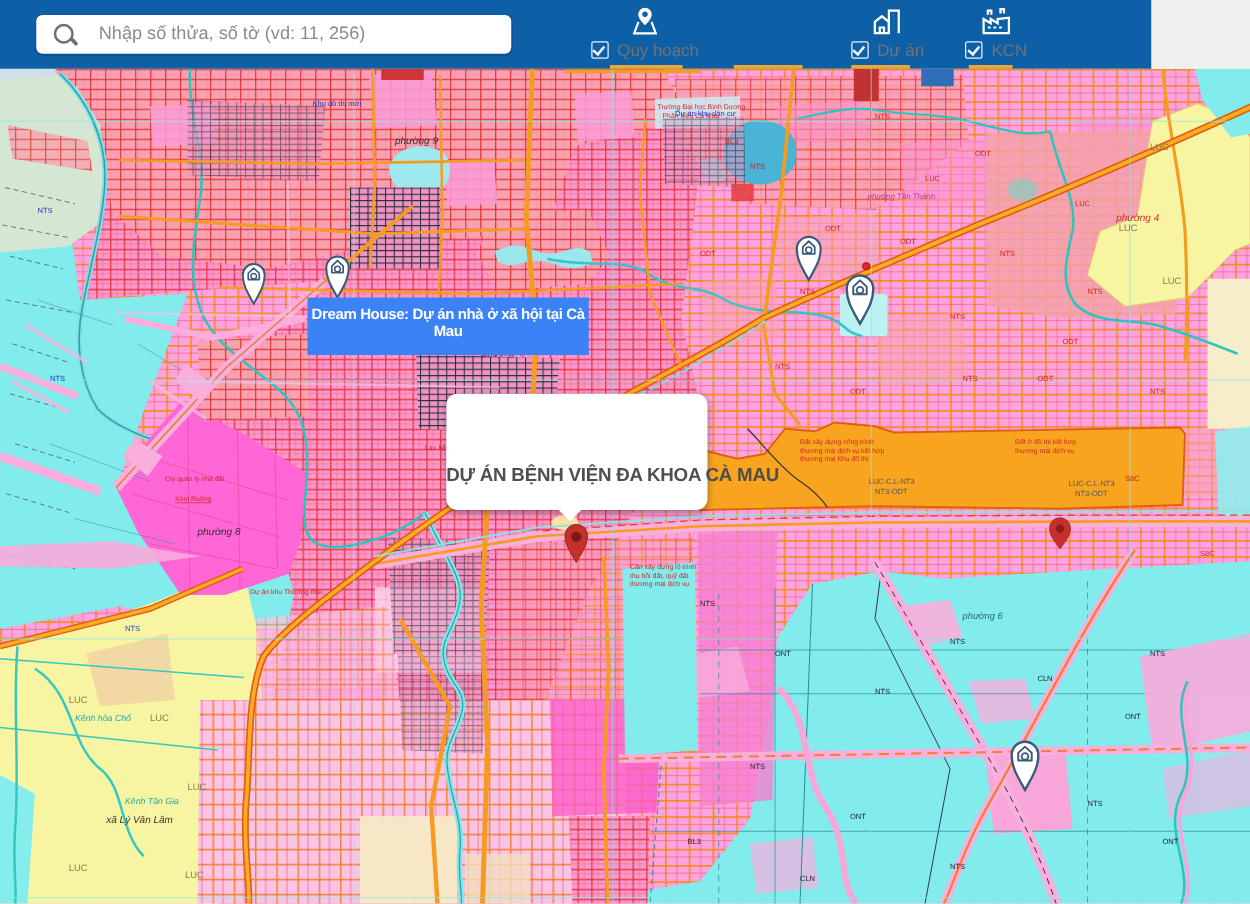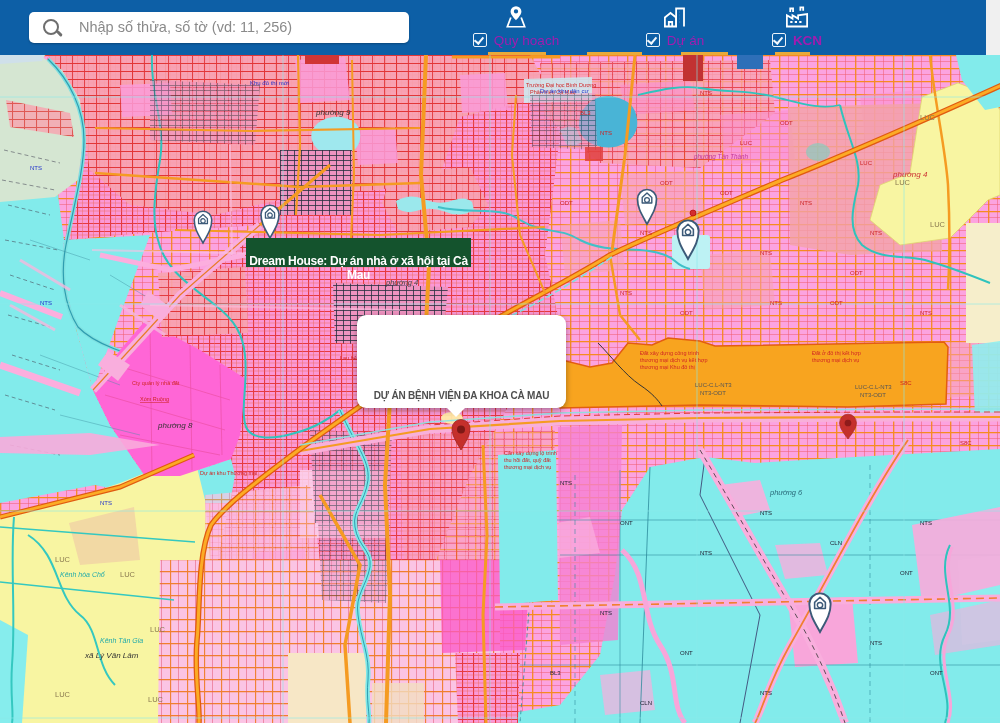--- a/index.html
+++ b/index.html
@@ -1,32 +1,32 @@
 <!DOCTYPE html>
 <html><head>
 <meta charset="utf-8">
 <style>
 html,body{margin:0;padding:0;width:1000px;height:723px;overflow:hidden;font-family:"Liberation Sans",sans-serif;}
 #app{position:relative;width:1000px;height:723px;background:#f0f0f0;}
 
-#hdr{position:absolute;left:0;top:0;width:986px;height:55px;background:#0d5fa6;z-index:30;}
+#hdr{position:absolute;left:0;top:0;width:892px;height:55px;background:#0d5fa6;z-index:30;padding-left:29px;}
 #search{position:absolute;left:29px;top:12px;width:380px;height:31px;background:#fff;border-radius:5px;box-shadow:0 1px 2px rgba(0,0,0,.25);}
 #search .mag{position:absolute;left:14px;top:7px;width:12px;height:12px;border:2px solid #6e6e6e;border-radius:50%;}
 #search .mag:after{content:"";position:absolute;left:11px;top:11px;width:7px;height:2.6px;background:#6e6e6e;transform:rotate(45deg);border-radius:2px;}
 #search .ph{position:absolute;left:50px;top:7px;font-size:14.5px;color:#8a8a8a;}
-.nav{position:absolute;top:0;height:55px;z-index:31;color:#a21caf;}
+.nav{position:absolute;top:0;height:55px;z-index:31;color:#737373;}
 .nav .ico{position:absolute;top:4px;left:50%;transform:translateX(-50%);}
 .nav .row{position:absolute;top:33px;left:0;width:100%;text-align:center;white-space:nowrap;font-size:13.5px;}
 .cb{display:inline-block;width:12px;height:12px;border:1.6px solid #ecf3fa;border-radius:2px;vertical-align:-2px;margin-right:7px;position:relative;}
 .cb.on:after{content:"";position:absolute;left:2.5px;top:0.5px;width:4px;height:7px;border:solid #f2f7fc;border-width:0 2px 2px 0;transform:rotate(40deg);}
 .under{position:absolute;top:52px;height:3px;background:#e9a93a;z-index:32;}
 
-#dh{position:absolute;left:246px;top:238px;width:225px;height:29px;background:#14532d;z-index:20;color:#fff;font-weight:bold;font-size:12px;letter-spacing:-.3px;line-height:13.5px;text-align:center;padding-top:17px;box-sizing:border-box;}
+#dh{position:absolute;left:246px;top:238px;width:225px;height:46px;background:#3b82f6;z-index:20;color:#fff;font-weight:bold;font-size:12px;letter-spacing:-.3px;line-height:13.5px;text-align:center;padding-top:7px;box-sizing:border-box;}
 #hosp{position:absolute;left:357px;top:315px;width:209px;height:93px;background:#fff;border-radius:9px;z-index:20;box-shadow:0 2px 6px rgba(0,0,0,.35);}
-#hosp .t{position:absolute;left:0;width:100%;top:57px;text-align:center;font-size:10px;font-weight:bold;color:#4e4e4e;letter-spacing:-.2px;white-space:nowrap;margin-top:18px;}
+#hosp .t{position:absolute;left:0;width:100%;top:57px;text-align:center;font-size:15px;font-weight:bold;color:#4e4e4e;letter-spacing:-.2px;white-space:nowrap;}
 #hosp .tri{position:absolute;left:90px;top:93px;width:0;height:0;border-left:9px solid transparent;border-right:9px solid transparent;border-top:9px solid #fff;}
 </style>
 </head>
 <body>
 <div id="app">
   <svg id="map" width="1000" height="668" viewBox="0 0 1000 668" style="position:absolute;left:0;top:55px;">
   <defs>
     <pattern id="pright" width="19" height="13" patternUnits="userSpaceOnUse">
       <rect width="19" height="13" fill="#fca3e0"></rect>
       <path d="M0 .7H19M.7 0V13" stroke="#f68b1f" stroke-width="1.3" fill="none"></path>
@@ -377,30 +377,30 @@
         <div class="ph">Nhập số thửa, số tờ (vd: 11, 256)</div>
       </div>
   </div>
   <div class="nav" style="left:466px;width:100px;">
     <svg class="ico" width="26" height="26" viewBox="0 0 24 24">
         <path d="M12 2a5 5 0 0 0-5 5c0 3.4 5 8 5 8s5-4.6 5-8a5 5 0 0 0-5-5zm0 6.8a2 2 0 1 1 0-4 2 2 0 0 1 0 4z" fill="#fff"></path>
         <path d="M7.2 12.5 4 21h16l-3.2-8.5" fill="none" stroke="#fff" stroke-width="1.6"></path>
       </svg>
     <div class="row"><span class="cb on"></span>Quy hoạch</div>
   </div>
-  <div class="nav" style="left:632px;width:86px;">
+  <div class="nav" style="left:667px;width:86px;">
     <svg class="ico" width="27" height="27" viewBox="0 0 24 24" fill="none" stroke="#fff" stroke-width="1.6">
         <path d="M13 20V4h7v16"></path>
         <path d="M3 20v-8l5-4 5 4v8z"></path>
         <path d="M6.5 20v-4h3v4"></path>
         <path d="M16.2 7h.1M16.2 10h.1M16.2 13h.1M16.2 16h.1" stroke-width="2"></path>
       </svg>
     <div class="row"><span class="cb on"></span>Dự án</div>
   </div>
-  <div class="nav" style="left:757px;width:80px;font-weight:bold;">
+  <div class="nav" style="left:757px;width:80px;">
     <svg class="ico" width="27" height="27" viewBox="0 0 24 24" fill="none" stroke="#fff" stroke-width="1.6">
         <path d="M3 20V10l5 3v-3l5 3v-3l8-1v11z"></path>
         <path d="M6 7V4h2.5v3M15 6V3h2.5v3"></path>
         <path d="M6 16h2M10 16h2M14 16h2"></path>
       </svg>
     <div class="row"><span class="cb on"></span>KCN</div>
   </div>
   <div class="under" style="left:488px;width:58px;"></div>
   <div class="under" style="left:587px;width:55px;"></div>
   <div class="under" style="left:681px;width:47px;"></div>

